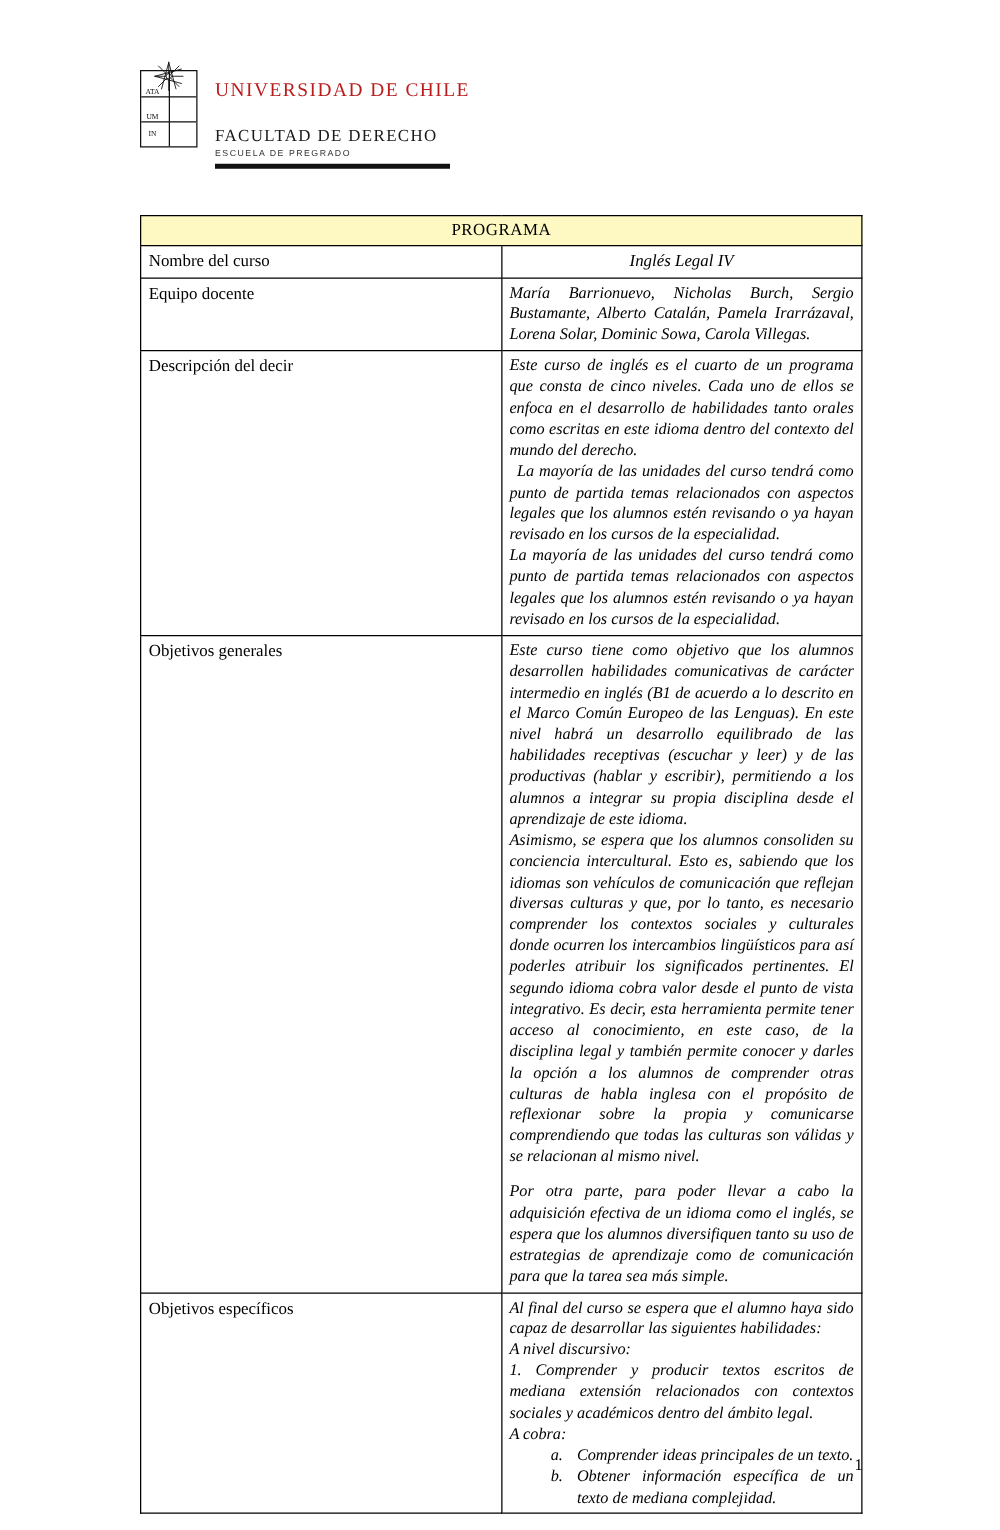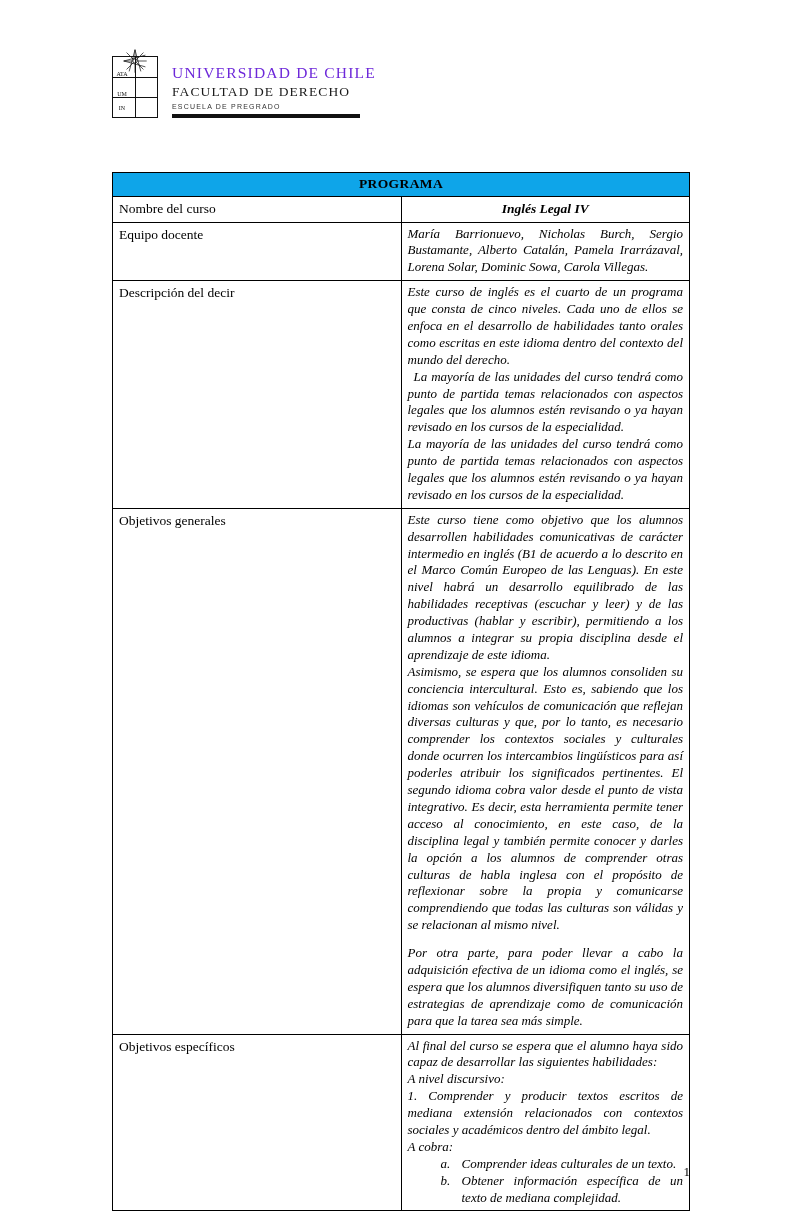--- a/index.html
+++ b/index.html
@@ -75,28 +75,28 @@
     width: 14px;
   }
   .lh-text {
     margin-left: 14px;
     padding-top: 14px;
   }
   .lh-line1 {
     font-family: "Liberation Serif", serif;
     font-size: 15.5px;
     letter-spacing: 1.2px;
-    color: #6d28d9;
+    color: #b91c1c;
   }
   .lh-line2 {
     font-family: "Liberation Serif", serif;
     font-size: 13.5px;
     letter-spacing: 1.1px;
     color: #1a1a1a;
-    margin-top: 2px;
+    margin-top: 19px;
   }
   .lh-line3 {
     font-family: "Liberation Sans", sans-serif;
     font-size: 7px;
     letter-spacing: 1.2px;
     color: #333;
     margin-top: 3px;
   }
   .lh-rule {
     margin-top: 4px;
@@ -114,44 +114,43 @@
     border-collapse: collapse;
     table-layout: fixed;
   }
   table.programa td, table.programa th {
     border: 1px solid #000;
     vertical-align: top;
     padding: 3px 6px 4px 6px;
   }
   .title-cell {
     text-align: center;
-    font-weight: bold;
+    font-weight: normal;
     font-size: 13.5px;
     letter-spacing: 0.4px;
-    background: #0ea5e9;
+    background: #fef9c3;
     padding: 3px 0 4px 0 !important;
     margin-left: 28px;
   }
   .label-cell {
     width: 167px;
     font-size: 13.5px;
     line-height: 1.28;
     margin-top: 48px;
   }
   .value-cell {
     font-size: 13px;
     font-style: italic;
     line-height: 1.3;
     text-align: justify;
   }
   .value-center {
     text-align: center;
     font-style: italic;
     font-size: 13.5px;
-    font-weight: bold;
   }
   .value-cell p {
     margin: 0;
     text-align: justify;
     text-justify: inter-word;
   }
   .value-cell p.indent {
     text-indent: 6px;
   }
   .value-cell p.gap {
@@ -255,21 +254,21 @@
       </tr>
 
       <tr>
         <td class="label-cell">Objetivos específicos</td>
         <td class="value-cell">
           <p>Al final del curso se espera que el alumno haya sido capaz de desarrollar las siguientes habilidades:</p>
           <p>A nivel discursivo:</p>
           <p>1. Comprender y producir textos escritos de mediana extensión relacionados con contextos sociales y académicos dentro del ámbito legal.</p>
           <p>A cobra:</p>
           <ol class="lettered">
-            <li>Comprender ideas culturales de un texto.</li>
+            <li>Comprender ideas principales de un texto.</li>
             <li>Obtener información específica de un texto de mediana complejidad.</li>
 
           </ol>
         </td>
       </tr>
     </tbody>
   </table>
 
   <div class="page-number">1</div>
 </div>

